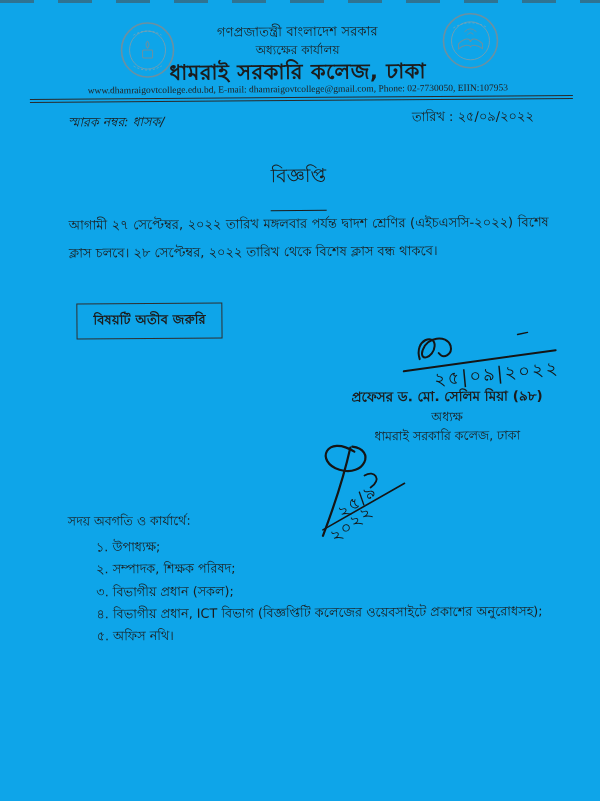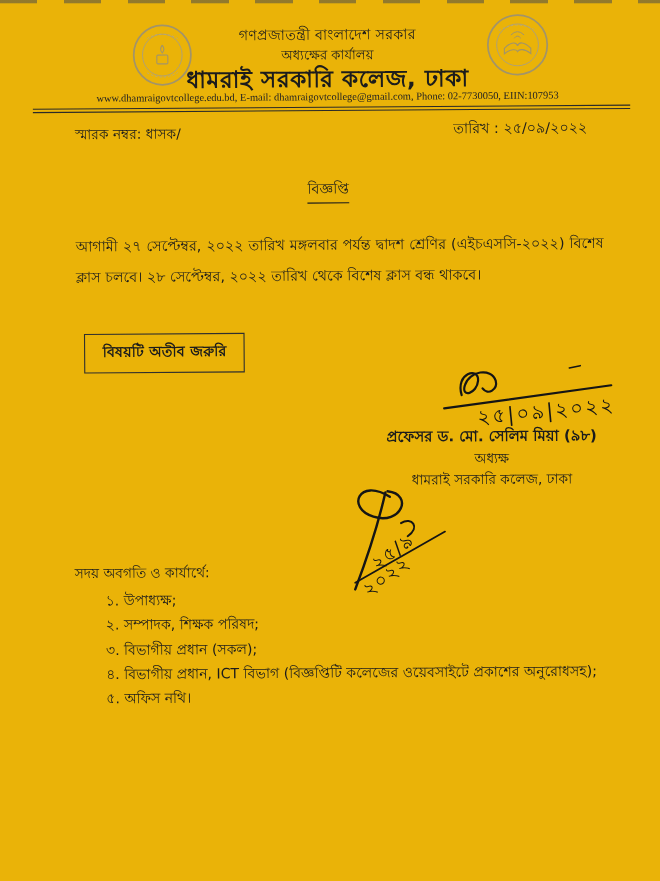--- a/index.html
+++ b/index.html
@@ -3,21 +3,21 @@
 <meta charset="utf-8">
 <style>
   * { margin:0; padding:0; box-sizing:border-box; }
   html,body { width:600px; height:801px; }
   body {
     font-family:"DejaVu Sans", sans-serif;
     background:#e9e9e9;
   }
   .page {
     position:relative; width:600px; height:801px;
-    background:#eab308; overflow:hidden;
+    background:#0ea5e9; overflow:hidden;
     color:#1c1c1c;
   }
   .scan-edge {
     position:absolute; top:0; left:0; width:100%; height:3px;
     background:repeating-linear-gradient(90deg,#4a4a4a 0 34px, transparent 34px 58px);
     opacity:.55;
   }
   .content { position:absolute; inset:0; transform:rotate(-0.4deg); }
 
   
@@ -28,27 +28,27 @@
   .hdr-govt    { top:22px; font-size:13px; letter-spacing:.2px; }
   .hdr-office  { top:41px; font-size:12px; }
   .hdr-college { top:56px; font-size:21px; font-weight:bold; letter-spacing:.5px; }
   .hdr-contact { top:84px; font-size:9.5px; font-family:"Liberation Serif", serif; color:#222; }
   .rule {
     position:absolute; left:32px; top:97px; width:543px; height:4px;
     border-top:1.6px solid #2a2a2a; border-bottom:1px solid #2a2a2a;
   }
 
   
-  .memo { position:absolute; left:70px; top:112px; font-size:12.5px; }
+  .memo { position:absolute; left:70px; top:112px; font-size:12.5px;font-style:italic; }
   .date { position:absolute; left:414px; top:108px; font-size:13px;text-align:right; }
 
   
   .title-wrap { position:absolute; left:0; top:161px; width:600px; text-align:center; }
   .title {
-    display:inline-block; font-size:13px; padding-bottom:1px;
+    display:inline-block; font-size:19px; padding-bottom:17px;
     border-bottom:1.4px solid #1c1c1c;
   }
 
   
   .body-text {
     position:absolute; left:70px; top:210px; width:480px;
     font-size:13px; line-height:2.15; text-align:justify;
   }
 
   

